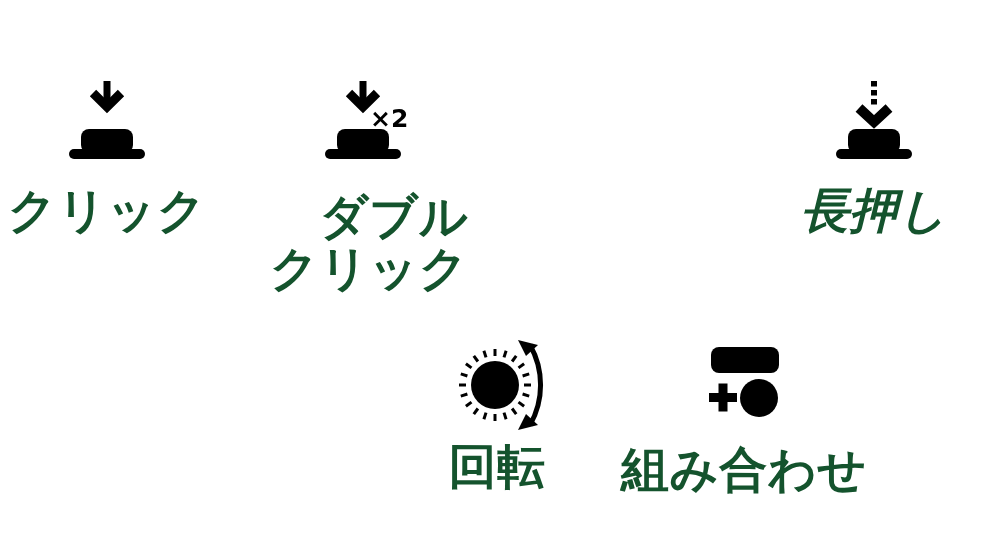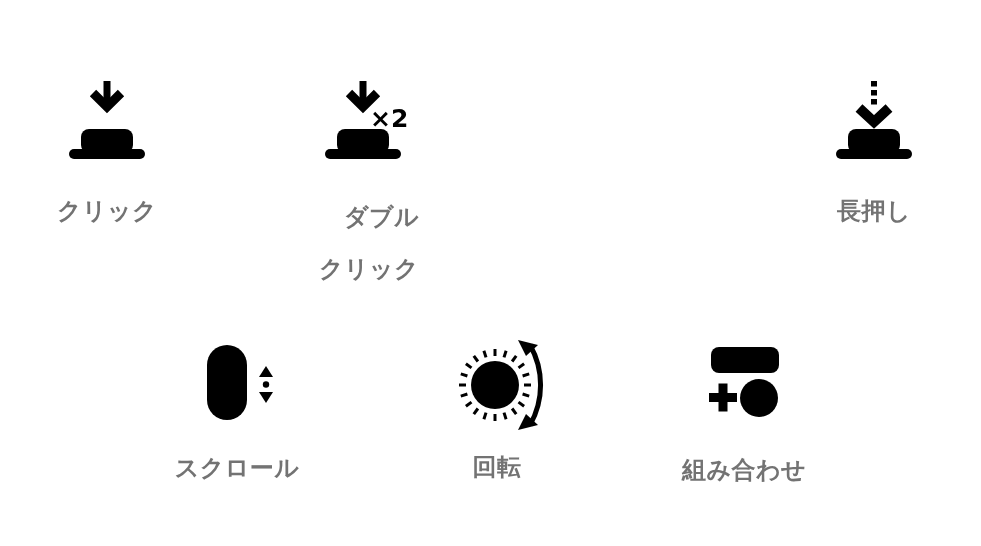--- a/index.html
+++ b/index.html
@@ -3,29 +3,29 @@
 <meta charset="utf-8">
 <style>
   html,body{margin:0;padding:0;background:#fff;}
   .canvas{
     position:relative;width:981px;height:546px;background:#ffffff;
     font-family:"Liberation Sans","DejaVu Sans",sans-serif;color:#000;overflow:hidden;
   }
   .gesture{position:absolute;display:flex;flex-direction:column;align-items:center;}
   .iconbox{display:flex;justify-content:center;align-items:flex-start;}
   .label{
-    font-size:24px;font-weight:bold;line-height:40px;text-align:center;
-    white-space:nowrap;color:#737373;letter-spacing:0.5px;
+    font-size:48px;font-weight:bold;line-height:40px;text-align:center;
+    white-space:nowrap;color:#14532d;letter-spacing:0.5px;
   }
   .label.two-line{line-height:52px;text-align:right;}
   
   .g-click{left:7px;top:81px;width:200px;}
   .g-double{left:269px;top:81px;width:200px;}
   .g-release{left:517px;top:81px;width:200px;}
-  .g-longpress{left:774px;top:81px;width:200px;}
+  .g-longpress{left:774px;top:81px;width:200px;font-style:italic;}
   .g-click .label,.g-double .label,.g-release .label,.g-longpress .label{margin-top:32px;}
   
   .g-scroll{left:127px;top:343px;width:220px;}
   .g-rotate{left:387px;top:340px;width:220px;}
   .g-combine{left:634px;top:347px;width:220px;}
   .g-scroll .label{margin-top:25px;}
   .g-rotate .label{margin-top:15px;}
   .g-combine .label{margin-top:31px;}
   svg{display:block;}
   .ink{fill:#000;}
@@ -72,31 +72,20 @@
         <rect class="ink" x="37" y="9" width="6" height="5.5"></rect>
         <rect class="ink" x="37" y="18" width="6" height="5.5"></rect>
         <polyline class="stroke" points="25,27 40,41 55,27" stroke-width="10"></polyline>
         <rect class="ink" x="14" y="48" width="52" height="24" rx="8"></rect>
         <rect class="ink" x="2" y="68" width="76" height="10" rx="5"></rect>
       </svg>
     </div>
     <div class="label">長押し</div>
   </div>
 
-  <div class="gesture g-scroll">
-    <div class="iconbox">
-      <svg width="80" height="80" viewBox="0 0 80 80">
-        <rect class="ink" x="10" y="2" width="40" height="75" rx="20"></rect>
-        <polygon class="ink" points="62,34 76,34 69,23"></polygon>
-        <circle class="ink" cx="69" cy="41.5" r="3.2"></circle>
-        <polygon class="ink" points="62,49 76,49 69,60"></polygon>
-      </svg>
-    </div>
-    <div class="label">スクロール</div>
-  </div>
 
   <div class="gesture g-combine">
     <div class="iconbox">
       <svg width="80" height="72" viewBox="0 0 80 72">
         <rect class="ink" x="7" y="0" width="68" height="26" rx="8"></rect>
         <rect class="ink" x="5" y="46" width="28" height="9"></rect>
         <rect class="ink" x="14.5" y="36.5" width="9" height="28"></rect>
         <circle class="ink" cx="55" cy="51" r="19"></circle>
       </svg>
     </div>

